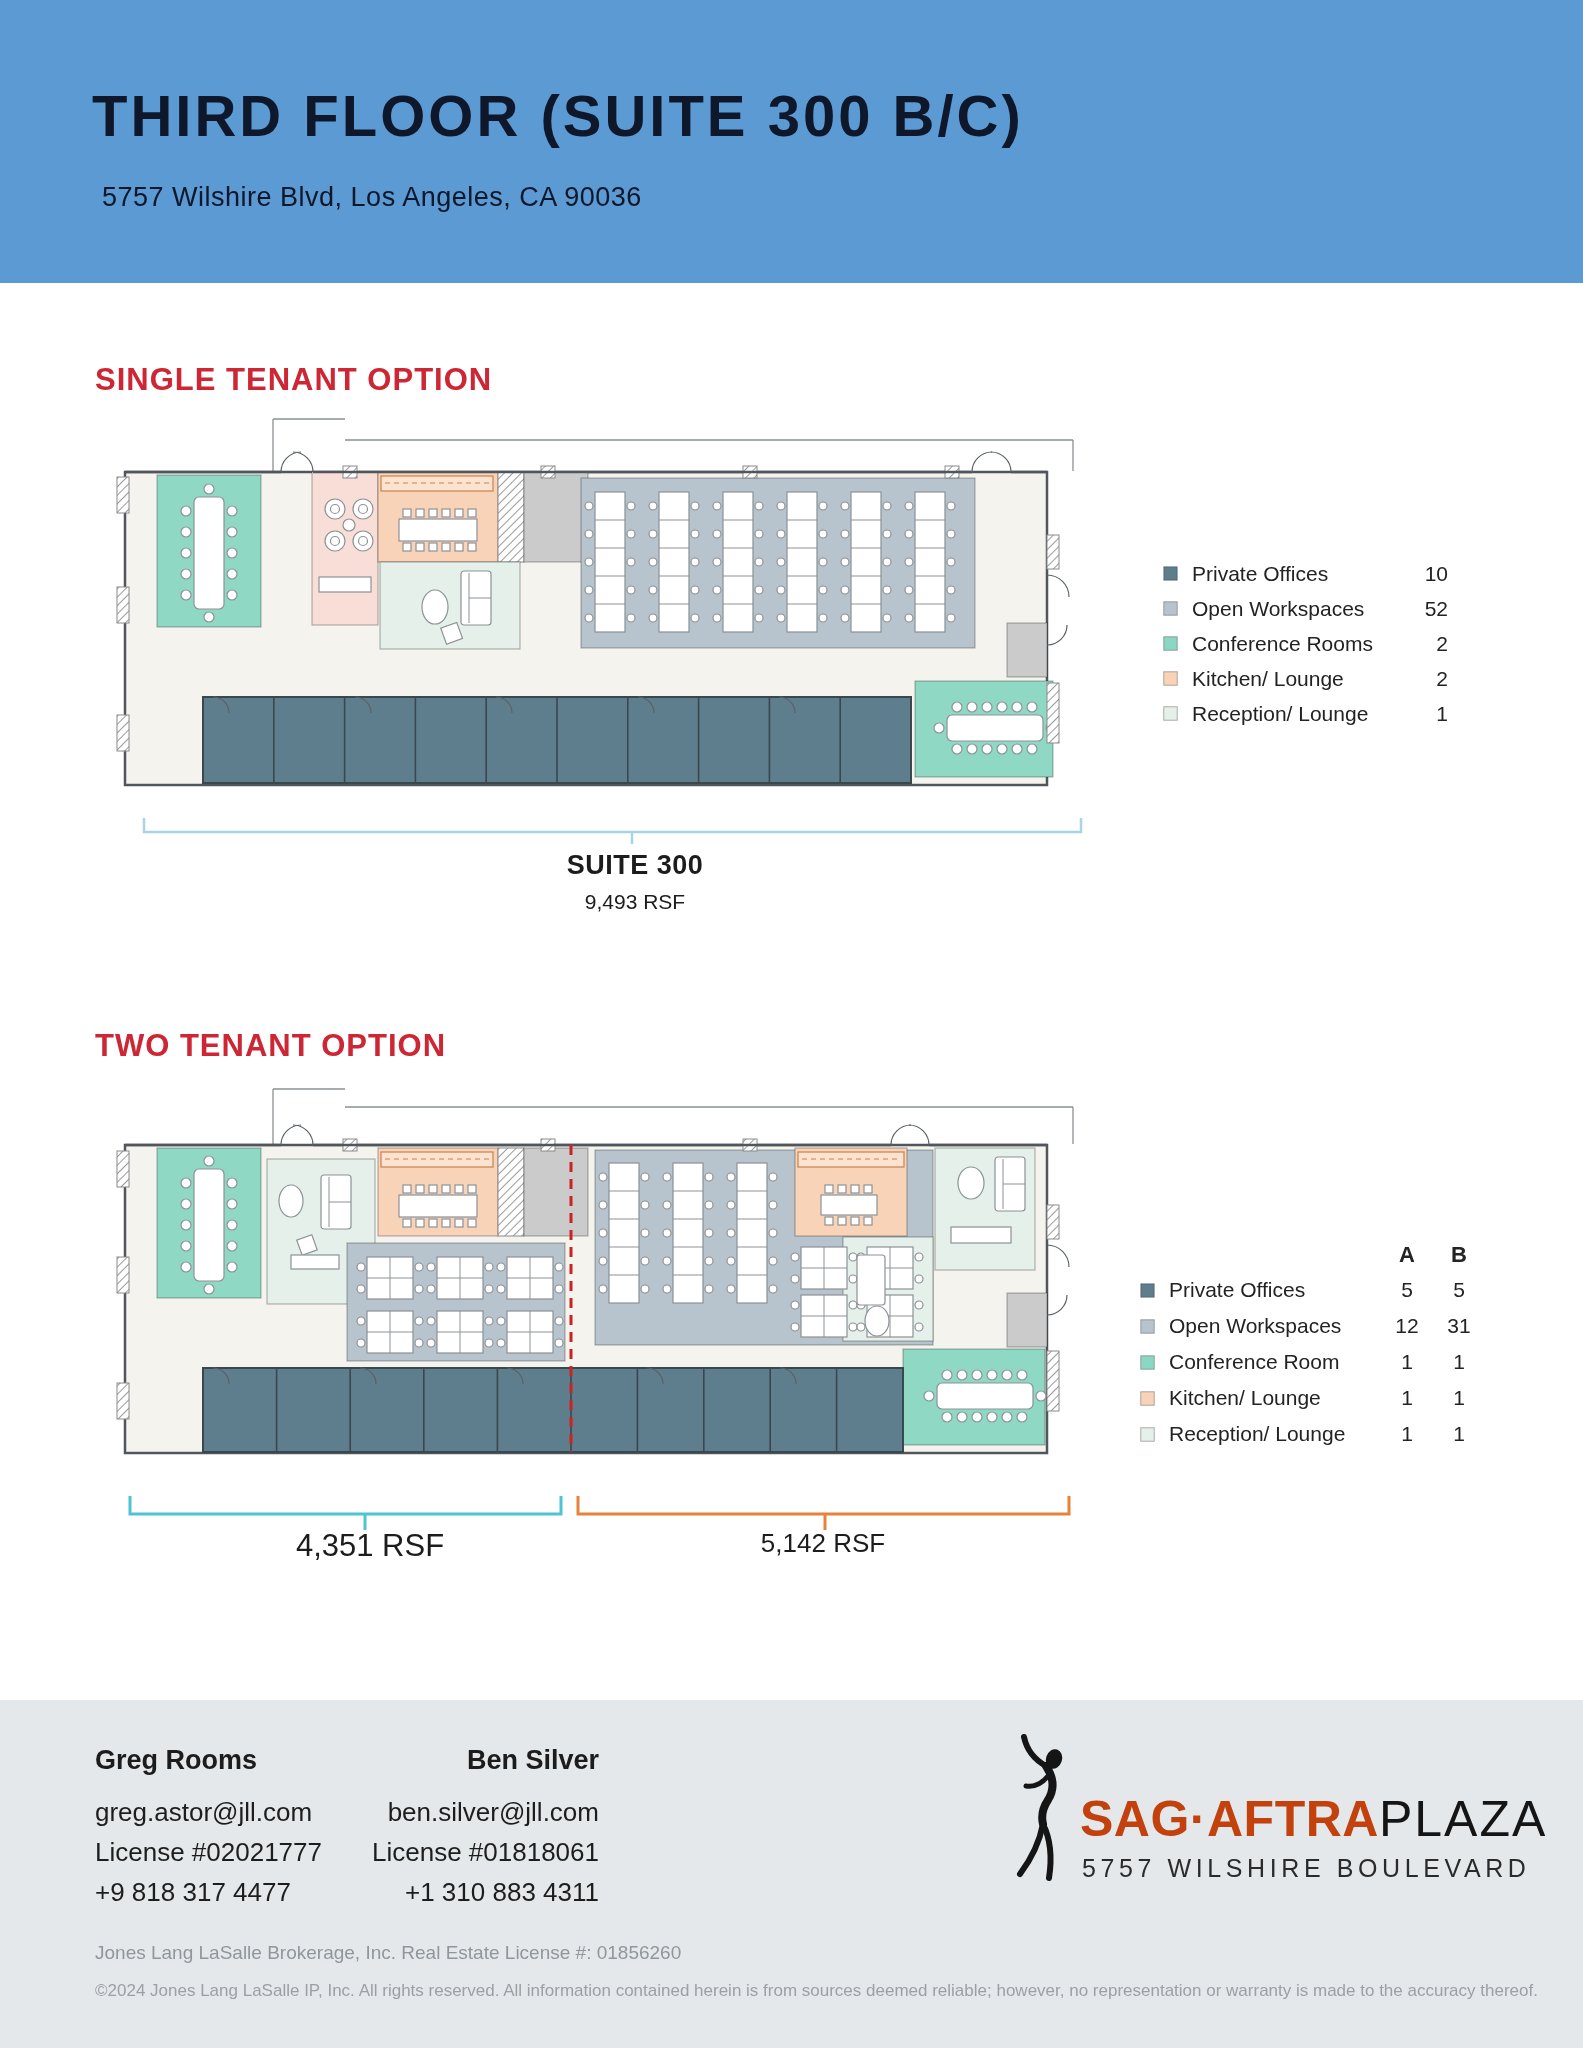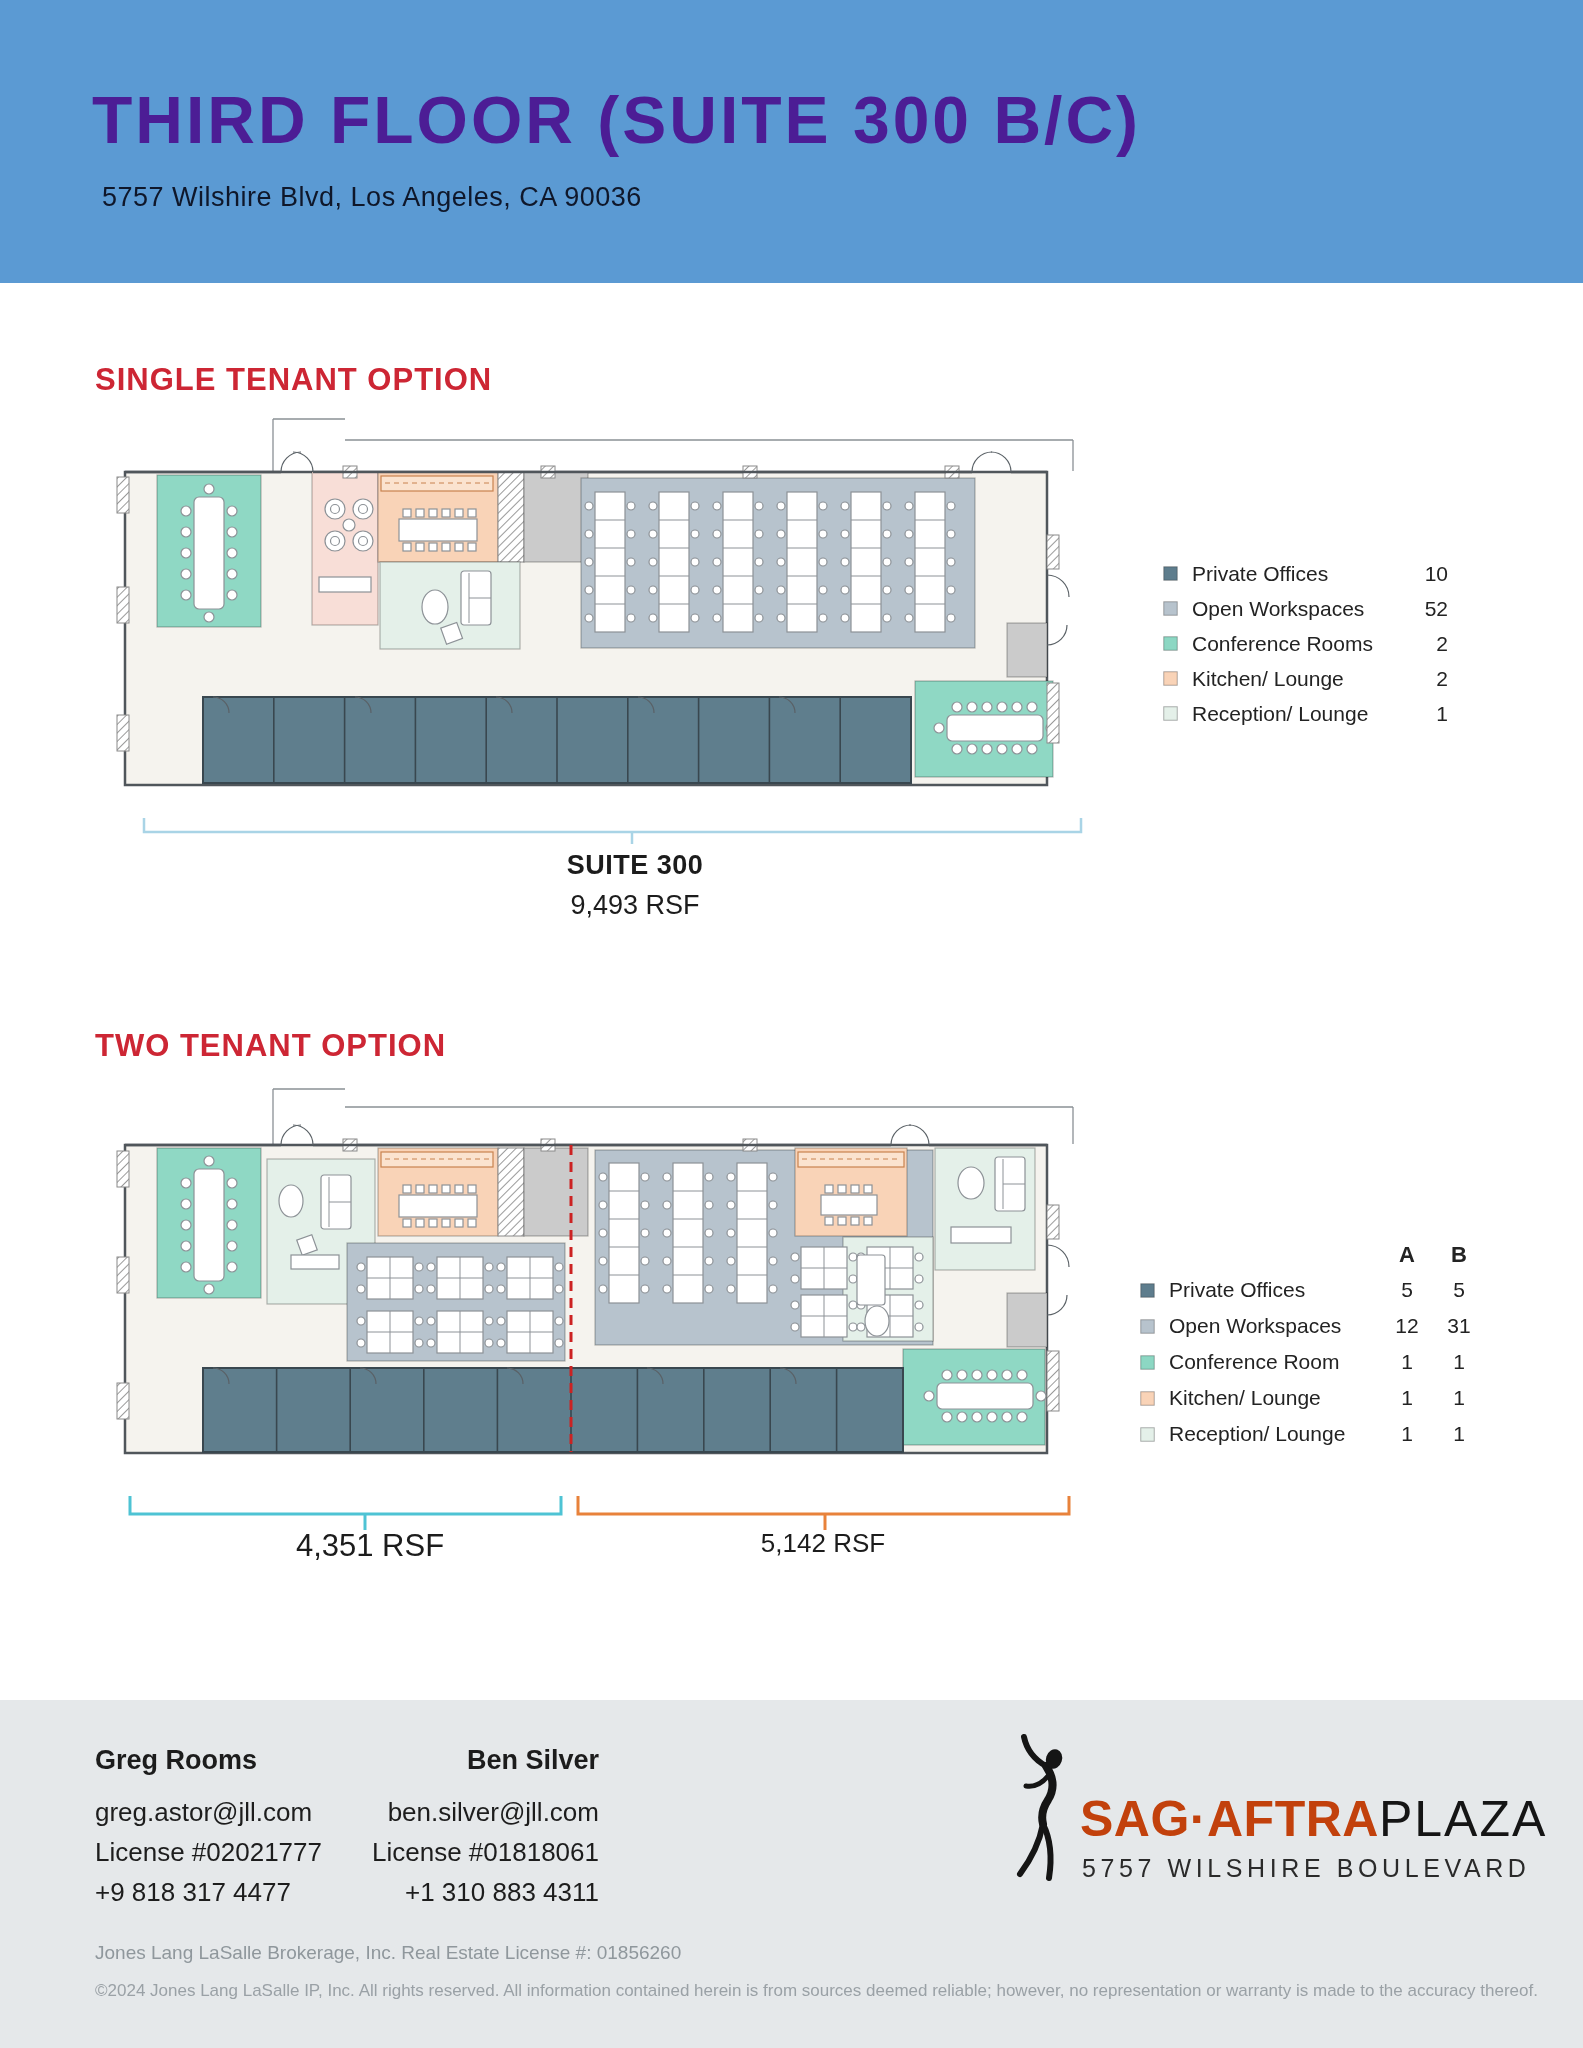--- a/index.html
+++ b/index.html
@@ -1,22 +1,22 @@
 <!DOCTYPE html>
 <html><head>
 <meta charset="utf-8">
 <style>
   html,body{margin:0;padding:0;background:#ffffff;}
   #page{position:relative;width:1583px;height:2048px;background:#ffffff;overflow:hidden;
         font-family:"Liberation Sans", sans-serif;color:#1c1c1c;}
 
   
   .header{position:absolute;left:0;top:0;width:1583px;height:283px;background:#5b9ad3;}
-  .header-title{position:absolute;left:92px;top:82px;font-size:66px;font-weight:bold;
-                color:#4c1d95;letter-spacing:3px;white-space:nowrap;}
+  .header-title{position:absolute;left:92px;top:82px;font-size:58px;font-weight:bold;
+                color:#0f172a;letter-spacing:3px;white-space:nowrap;}
   .header-sub{position:absolute;left:102px;top:182px;font-size:27px;color:#0f172a;letter-spacing:0.5px;}
 
   
   .section-title{position:absolute;left:95px;width:990px;text-align:left;font-size:31px;
                  font-weight:bold;color:#cd2634;letter-spacing:1px;}
   #st-title{top:362px;}
   #tt-title{top:1028px;}
 
   
   .plan{position:absolute;left:95px;}
@@ -36,21 +36,21 @@
   .legend-a,.legend-b{width:52px;text-align:center;}
   .legend-head{display:flex;height:34px;font-weight:bold;font-size:22px;align-items:center;}
   .legend-head .spacer{flex:0 0 29px;}
   .legend-head .legend-label{flex:1;}
 
   
   #bracket-suite{position:absolute;left:140px;top:810px;}
   #brackets-two{position:absolute;left:125px;top:1488px;}
   .suite-name{position:absolute;left:635px;top:850px;transform:translateX(-50%);
               font-size:27px;font-weight:bold;letter-spacing:0.5px;}
-  .suite-rsf{position:absolute;left:635px;top:890px;transform:translateX(-50%);font-size:27px;}
+  .suite-rsf{position:absolute;left:635px;top:890px;transform:translateX(-50%);font-size:21px;}
   .rsf-a{position:absolute;left:370px;top:1528px;transform:translateX(-50%);font-size:31px;}
   .rsf-b{position:absolute;left:823px;top:1528px;transform:translateX(-50%);font-size:26px;}
 
   
   .footer{position:absolute;left:0;top:1700px;width:1583px;height:348px;background:#e5e8ea;}
   .contact{position:absolute;top:45px;}
   #contact-1{left:95px;}
   #contact-2{left:372px;text-align:right;}
   .contact-name{font-size:27px;font-weight:bold;margin-bottom:16px;}
   .contact-line{font-size:26px;line-height:40px;color:#1d1d1d;}

